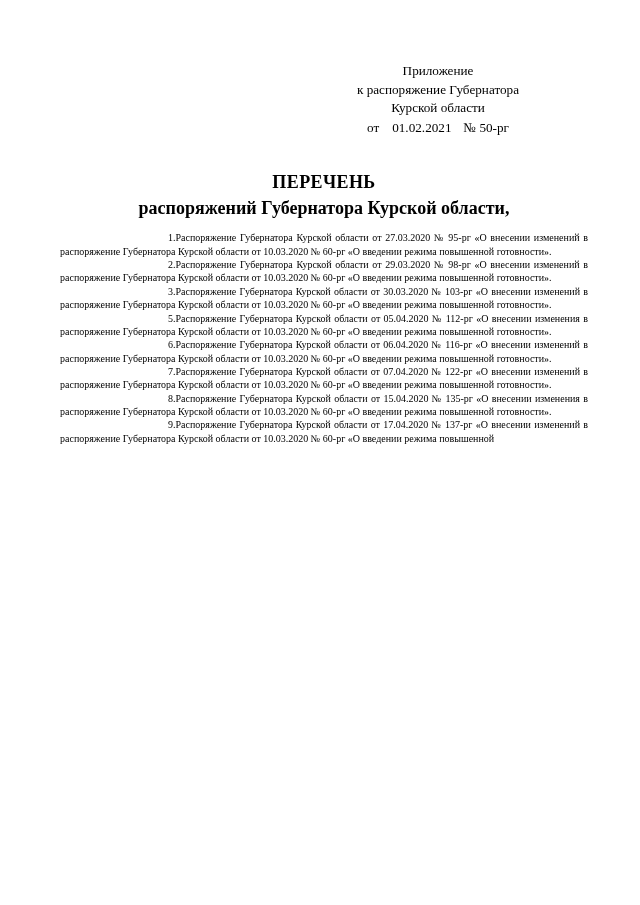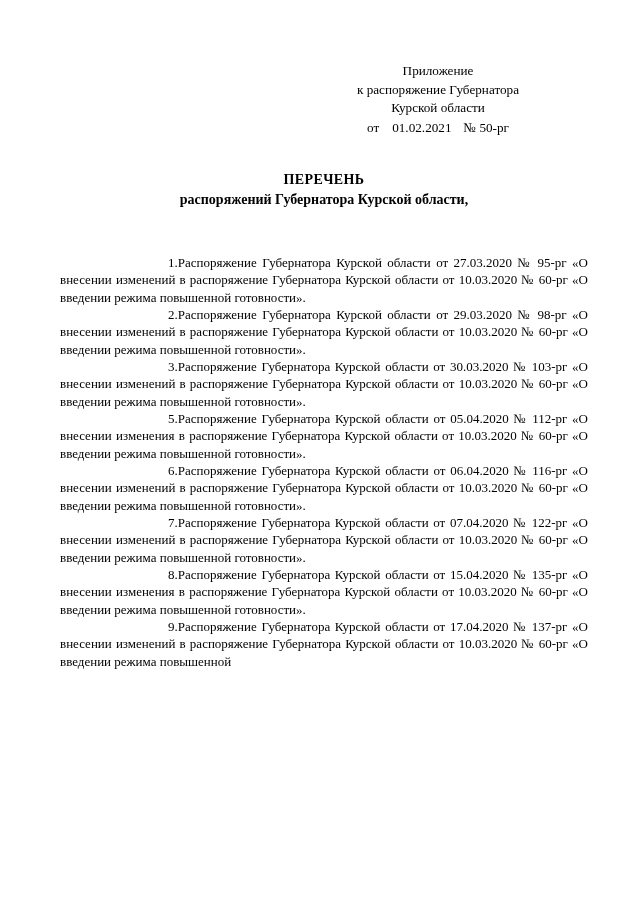--- a/index.html
+++ b/index.html
@@ -39,32 +39,32 @@
   .u {
   }
   .gap-num {
     display: inline-block;
     width: 12px;
   }
   .title-block {
     text-align: center;
     margin-top: 33px;
     font-weight: bold;
-    font-size: 14px;
+    font-size: 18px;
     line-height: 1.32;
   }
   .title-main {
     letter-spacing: 0.4px;
   }
   .title-sub {
     margin-top: 2px;
   }
   .body-block {
-    margin-top: 44px;
-    font-size: 13px;
+    margin-top: 11px;
+    font-size: 10px;
     line-height: 1.335;
   }
   .item {
     text-align: justify;
     text-align-last: left;
     text-indent: 54px;
     margin: 0;
     hyphens: none;
   }
   .item .num {

